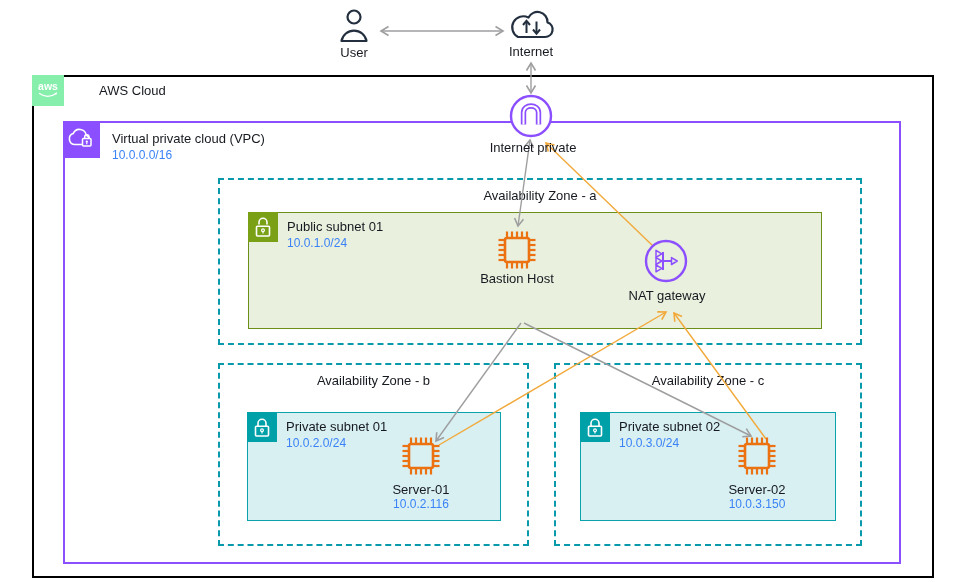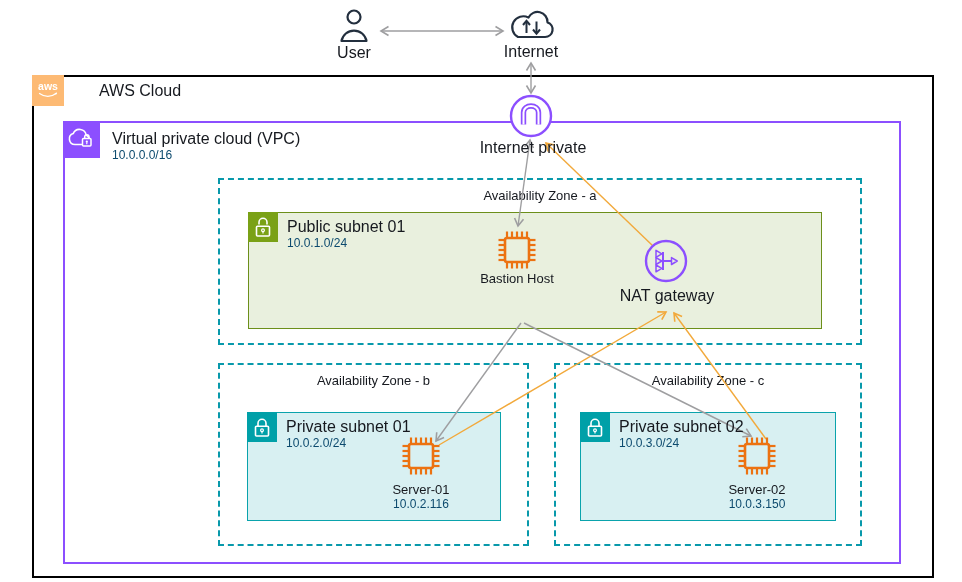--- a/index.html
+++ b/index.html
@@ -9,27 +9,27 @@
     color:#16191f;overflow:hidden;
   }
   .abs{position:absolute;}
   .box{position:absolute;box-sizing:border-box;background:transparent;}
   .aws-cloud{border:2px solid #000000;}
   .vpc{border:2px solid #8C4FFF;}
   .az{border:2px dashed #0899AB;}
   .subnet-public{border:1.5px solid #6C8F1A;background:#E9F0DE;}
   .subnet-private{border:1.5px solid #0AA3AC;background:#D8F0F2;}
   .badge{position:absolute;display:flex;align-items:center;justify-content:center;}
-  .badge.navy{background:#fdba74;}
+  .badge.navy{background:#86efac;}
   .badge.purple{background:#8C4FFF;}
   .badge.olive{background:#7AA116;}
   .badge.teal{background:#00A0A8;}
-  .lbl{position:absolute;font-size:16px;line-height:15px;color:#16191f;white-space:nowrap;}
+  .lbl{position:absolute;font-size:13px;line-height:15px;color:#16191f;white-space:nowrap;}
   .lbl.center{text-align:center;}
-  .sub{font-size:12px;color:#0c4a6e;}
+  .sub{font-size:12px;color:#3b82f6;}
   .az-label{position:absolute;left:0;right:0;top:8px;text-align:center;font-size:13px;color:#16191f;}
   .textblock{position:absolute;text-align:center;font-size:13px;line-height:15px;}
   .textblock .sub{display:block;}
   svg{display:block;}
   #arrows{position:absolute;left:0;top:0;pointer-events:none;z-index:5;}
   .icon-layer{z-index:6;}
   .box{z-index:1;}
   .lbl,.textblock,.az-label{z-index:7;}
 </style>
 </head>

